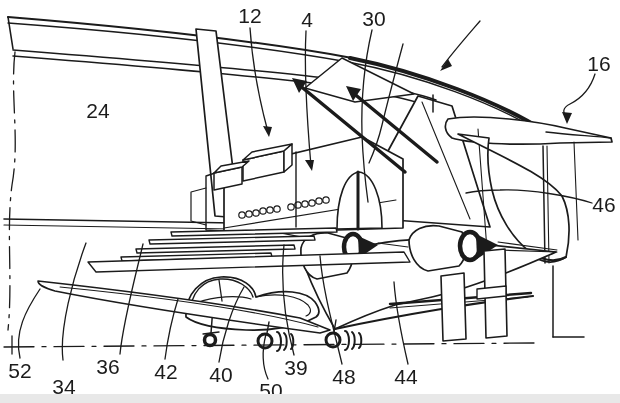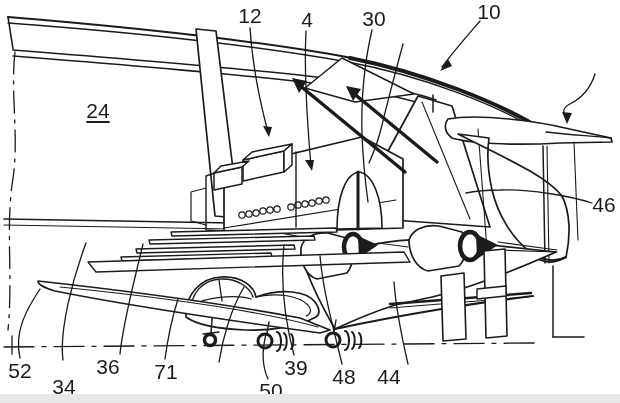--- a/index.html
+++ b/index.html
@@ -13,21 +13,21 @@
   #art path, #art line, #art circle, #art ellipse, #art polygon, #art polyline{
     fill:none; stroke:var(--ink); stroke-linecap:round; stroke-linejoin:round;
   }
   #art .wf{ fill:var(--bg); }          
   #art .bf{ fill:var(--ink); stroke:none; } 
   .ref-label{
     position:absolute; width:44px; margin-left:-22px; margin-top:-12px;
     text-align:center; font-size:21px; line-height:23px; color:var(--ink);
     letter-spacing:0px; user-select:none;
   }
-  .ref-label.underlined{ text-decoration:underline; text-decoration-thickness:2px; text-underline-offset:3px; }
+  .ref-label.underlined{ text-decoration-thickness:2px; text-underline-offset:3px; }
 </style>
 </head>
 <body>
 
 <div id="fig">
 
   <svg id="art" width="620" height="403" viewBox="0 0 620 403">
 
     <g>
       <path d="M8,17 C130,27 260,41 352,58" stroke-width="2"></path>
@@ -179,24 +179,25 @@
       <path d="M268,379 C262,366 262,350 266,334"></path>
       <path d="M294,355 C286,325 280,285 284,245"></path>
       <path d="M342,364 C334,330 323,292 320,256"></path>
       <path d="M408,364 C402,338 396,310 394,282"></path>
     </g>
   </svg>
 
   <span class="ref-label" style="left:250px;top:16px">12</span>
   <span class="ref-label" style="left:307px;top:20px">4</span>
   <span class="ref-label" style="left:374px;top:19px">30</span>
-  <span class="ref-label" style="left:489px;top:12px">10</span>
+  <span class="ref-label" style="left:599px;top:64px">16</span>
   <span class="ref-label underlined" style="left:98px;top:111px">24</span>
   <span class="ref-label" style="left:604px;top:205px">46</span>
   <span class="ref-label" style="left:20px;top:371px">52</span>
   <span class="ref-label" style="left:64px;top:387px">34</span>
   <span class="ref-label" style="left:108px;top:367px">36</span>
-  <span class="ref-label" style="left:166px;top:372px">71</span>
+  <span class="ref-label" style="left:166px;top:372px">42</span>
+  <span class="ref-label" style="left:221px;top:375px">40</span>
   <span class="ref-label" style="left:271px;top:391px">50</span>
   <span class="ref-label" style="left:296px;top:368px">39</span>
   <span class="ref-label" style="left:344px;top:377px">48</span>
-  <span class="ref-label" style="left:389px;top:377px">44</span>
+  <span class="ref-label" style="left:406px;top:377px">44</span>
 </div>
 
 </body></html>

